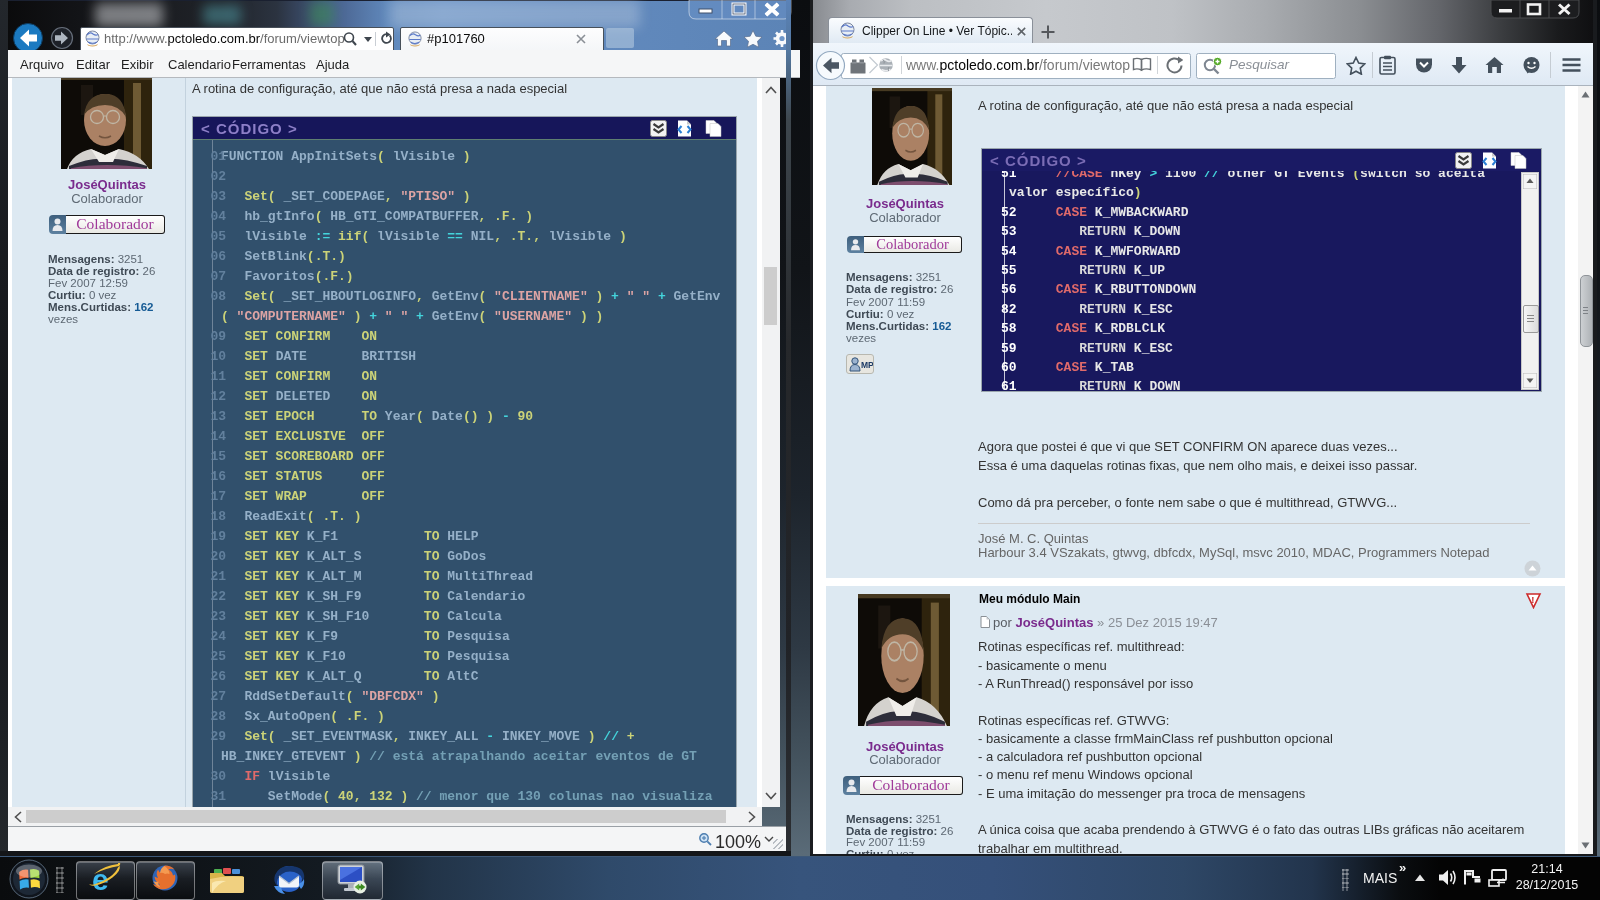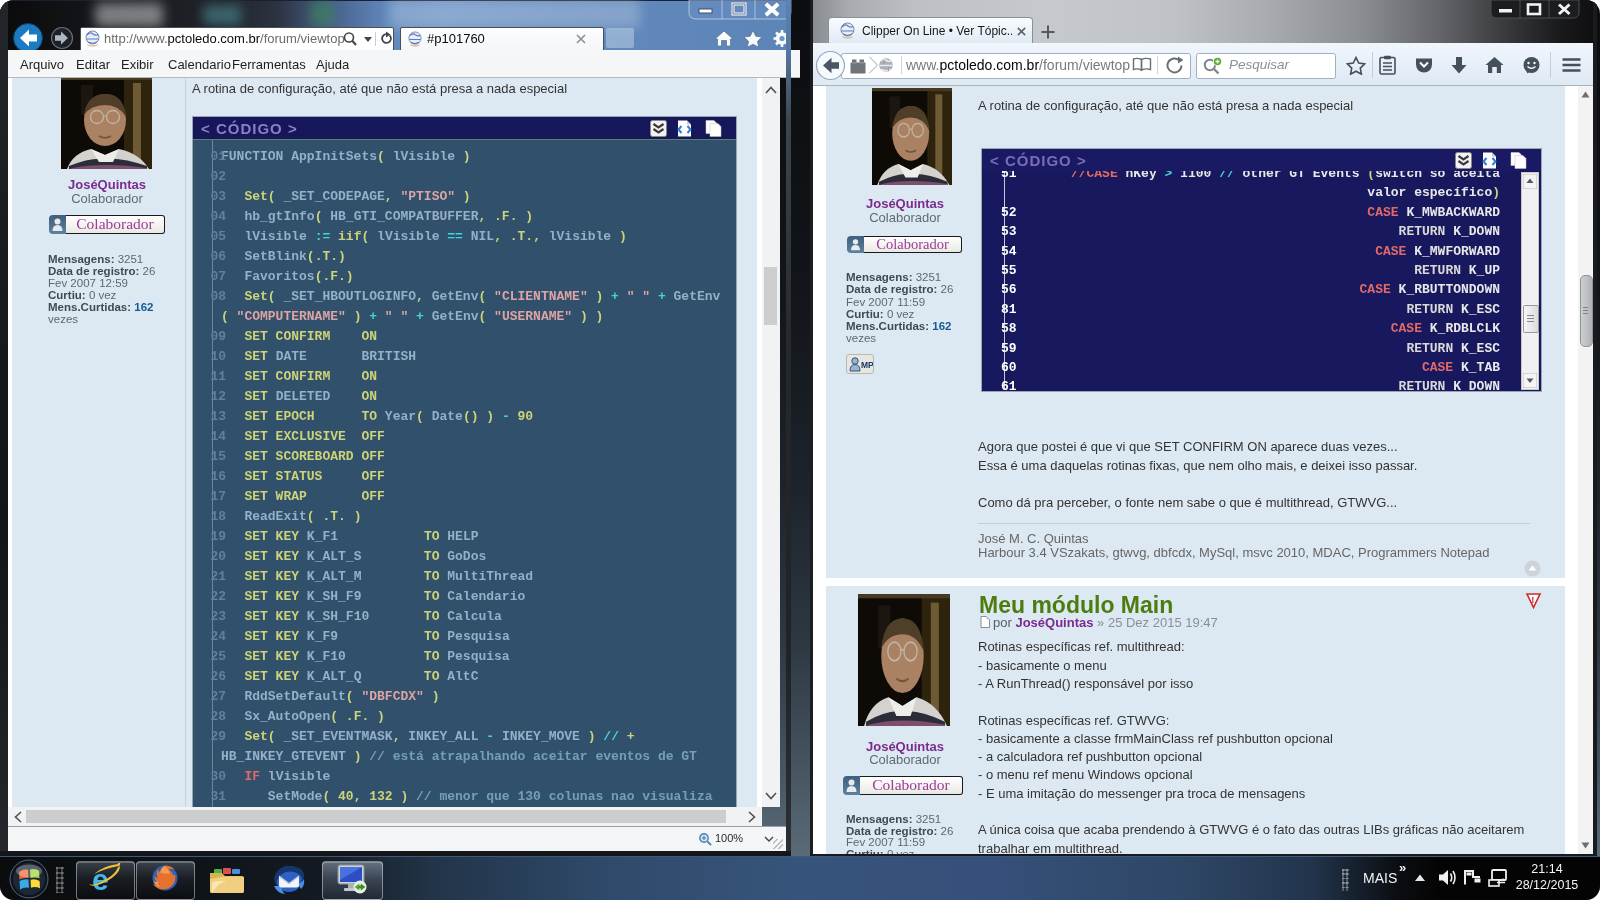--- a/index.html
+++ b/index.html
@@ -1,17 +1,17 @@
 <!DOCTYPE html>
 <html><head><meta charset="utf-8">
 <style>
   html,body{margin:0;padding:0;}
   body{width:1600px;height:900px;overflow:hidden;font-family:"Liberation Sans",sans-serif;}
   #screen{position:absolute;top:0;left:0;width:1600px;height:900px;overflow:hidden;
-    background:linear-gradient(180deg,#0b0d10 0%,#111418 30%,#1d242c 55%,#2e3944 72%,#45545f 85%,#5a6b78 95%,#63747f 100%);border-radius:14px;}
+    background:linear-gradient(180deg,#0b0d10 0%,#111418 30%,#1d242c 55%,#2e3944 72%,#45545f 85%,#5a6b78 95%,#63747f 100%);}
   .abs{position:absolute;}
   #ie-glass{left:0;top:0;width:791px;height:50px;
     background:linear-gradient(90deg,#0a0a0b 0%,#121316 9%,#1a1c20 19%,#202329 28%,#2b3340 35%,#48608c 42%,#6089bc 49%,#6a93c6 56%,#628abe 72%,#5c84b6 100%);
     border-top:1px solid #1a2030;}
   .blob{position:absolute;filter:blur(6px);border-radius:4px;}
   #ie-border-l{left:0;top:0;width:8px;height:856px;background:linear-gradient(180deg,#23272c 0%,#191b1f 30%,#131518 60%,#1d2024 85%,#24282c 100%);}
   #ie-border-r{left:786px;top:0;width:5px;height:856px;background:linear-gradient(180deg,#5b83b8 0%,#53779f 6%,#3e474e 14%,#26282b 40%,#202226 75%,#2c2f33 100%);}
   #ie-border-b{left:0;top:851px;width:791px;height:5px;background:#141619;}
   #ie-menubar{left:8px;top:50px;width:792px;height:27px;background:#f5f6f7;border-bottom:1px solid #b5b9be;}
   #ie-menubar span{position:absolute;top:7px;font-size:13px;color:#1e1e1e;}
@@ -55,21 +55,21 @@
   #ff-vscroll{left:1578px;top:86px;width:15px;height:768px;background:#f3f3f3;}
   #ff-border-l{left:810px;top:0;width:3px;height:856px;background:#1b1d20;}
   #ff-border-r{left:1593px;top:0;width:4px;height:856px;background:#191b1e;}
   #ff-border-b{left:810px;top:854px;width:787px;height:2px;background:#17191c;}
   #ff-tab{position:absolute;left:828px;top:17px;width:203px;height:26px;background:linear-gradient(180deg,#fafcfe,#dfe9f3);border:1px solid #8a9099;border-bottom:none;border-radius:4px 4px 0 0;}
   
   #ff-code{position:absolute;left:168px;top:62px;width:559px;height:242px;border:1px solid #9aa6ad;background:#18185e;}
   #ff-code-h{position:absolute;left:0;top:0;width:100%;height:22px;background:#1a1a64;}
   #ff-code-h b{position:absolute;left:8px;top:3px;font-size:15px;font-weight:bold;color:#7b6db5;letter-spacing:1px;}
   #ff-code-body{position:absolute;left:0;top:22px;width:100%;height:219px;overflow:hidden;
-     font-family:"Liberation Mono",monospace;font-size:13px;font-weight:bold;line-height:19.4px;color:#e8e8e8;text-align:right;}
+     font-family:"Liberation Mono",monospace;font-size:13px;font-weight:bold;line-height:19.4px;color:#e8e8e8;}
   #ff-gutter{position:absolute;left:22px;top:0px;width:1px;height:219px;background:#c8c8d8;}
   #ff-lines{position:absolute;left:3px;top:-7px;width:515px;}
   #ff-lines div{position:relative;padding-left:24px;white-space:pre;}
   #ff-lines .n{color:#ffffff;}
   .fftxt{position:absolute;font-size:13px;color:#333;white-space:pre;}
   
   #taskbar{left:0;top:856px;width:1600px;height:44px;
     background:linear-gradient(90deg,#0a0c0e 0%,#0e1216 10%,#131a21 20%,#223448 27%,#2f4a6a 38%,#37547c 50%,#35507a 62%,#2e4766 74%,#22344c 82%,#0a0d10 87.5%,#040404 90%,#040404 100%);
     border-top:1px solid #3d5878;}
   .tbtn{position:absolute;top:4px;width:57px;height:37px;border:1px solid rgba(255,255,255,.42);border-radius:4px;
@@ -272,21 +272,21 @@
         <path d="M1 1 L6.5 6 L1 11" stroke="#505050" stroke-width="1.6" fill="none"></path>
       </svg>
   </div>
   <div class="abs" id="ie-status">
     <svg style="position:absolute;left:690px;top:5px;" width="15" height="15" viewBox="0 0 15 15">
       <circle cx="6" cy="6" r="4.2" fill="#cfe3f5" stroke="#4d7eb0" stroke-width="1.4"></circle>
       <line x1="9.3" y1="9.3" x2="13" y2="13" stroke="#4d7eb0" stroke-width="1.8"></line>
       <line x1="4" y1="6" x2="8" y2="6" stroke="#4d7eb0" stroke-width="1.1"></line>
         <line x1="6" y1="4" x2="6" y2="8" stroke="#4d7eb0" stroke-width="1.1"></line>
     </svg>
-    <div style="position:absolute;left:707px;top:5px;font-size:11px;color:#2a2a2a;">100%</div>
+    <div style="position:absolute;left:707px;top:5px;font-size:18px;color:#2a2a2a;">100%</div>
     <svg style="position:absolute;left:756px;top:9px;" width="10" height="6" viewBox="0 0 10 6">
         <path d="M1 1 L5 5 L9 1" stroke="#444" stroke-width="1.4" fill="none"></path>
       </svg>
     <div style="position:absolute;right:3px;bottom:3px;width:10px;height:10px;background:
       repeating-linear-gradient(135deg,transparent 0 2.5px,#b9bec4 2.5px 4px);"></div>
   </div>
   <div class="abs" id="ie-border-l"></div>
   <div class="abs" id="ie-border-r"></div>
   <div class="abs" id="ie-border-b"></div>
 
@@ -440,21 +440,21 @@
       <div id="ff-code-body">
         <div id="ff-gutter"></div>
         <div id="ff-lines">
 <div><span class="n">51</span>      <span class="r">//CASE</span><span class="w"> nKey </span><span class="o">&gt;</span><span class="w"> 1100 </span><span class="o">//</span><span class="w"> other GT Events </span><span class="k">(</span><span class="w">switch só aceita</span></div>
 <div><span class="w">valor específico</span><span class="k">)</span></div>
 <div><span class="n">52</span>      <span class="r">CASE</span><span class="w"> K_MWBACKWARD</span></div>
 <div><span class="n">53</span>         <span class="d">RETURN</span><span class="w"> K_DOWN</span></div>
 <div><span class="n">54</span>      <span class="r">CASE</span><span class="w"> K_MWFORWARD</span></div>
 <div><span class="n">55</span>         <span class="d">RETURN</span><span class="w"> K_UP</span></div>
 <div><span class="n">56</span>      <span class="r">CASE</span><span class="w"> K_RBUTTONDOWN</span></div>
-<div><span class="n">81</span>         <span class="d">RETURN</span><span class="w"> K_ESC</span></div>
+<div><span class="n">82</span>         <span class="d">RETURN</span><span class="w"> K_ESC</span></div>
 <div><span class="n">58</span>      <span class="r">CASE</span><span class="w"> K_RDBLCLK</span></div>
 <div><span class="n">59</span>         <span class="d">RETURN</span><span class="w"> K_ESC</span></div>
 <div><span class="n">60</span>      <span class="r">CASE</span><span class="w"> K_TAB</span></div>
 <div><span class="n">61</span>         <span class="d">RETURN</span><span class="w"> K_DOWN</span></div>
         </div>
       </div>
       <div style="position:absolute;left:539px;top:23px;width:16px;height:216px;background:#f1f1f1;border:1px solid #c8c8c8;">
         <svg style="position:absolute;left:1px;top:1px;" width="14" height="15" viewBox="0 0 14 15">
             <rect width="14" height="15" fill="#f4f4f4" stroke="#b8b8b8" stroke-width="1"></rect>
             <path d="M3.5 9 L7 4.5 L10.5 9 Z" fill="#5a5a5a"></path>
@@ -494,21 +494,21 @@
             <path d="M3.5 16 q0-6 5-6 q5 0 5 6 Z" fill="#e8eaee"></path>
           </svg></div>
       <div class="btxt">Colaborador</div>
     </div>
     <div class="abs stats" style="left:33px;top:728px;width:140px;line-height:11.5px;">
       <b>Mensagens:</b> 3251<br>
       <b>Data de registro:</b> 26<br>
       Fev 2007 11:59<br>
       <b>Curtiu:</b> 0 vez
     </div>
-    <div class="abs" style="left:166px;top:506px;font-size:23px;font-weight:bold;color:#4d7c0f;">Meu módulo Main</div>
+    <div class="abs" style="left:166px;top:506px;font-size:12px;font-weight:bold;color:#000000;">Meu módulo Main</div>
     <svg class="abs" style="left:167px;top:530px;" width="10" height="12" viewBox="0 0 10 12">
         <path d="M1 0.5 h5.5 l3 3 v8 h-8.5 Z" fill="#fff" stroke="#8a9096" stroke-width="1"></path>
         <path d="M6.5 0.5 l3 3 h-3 Z" fill="#c8ccd0"></path>
       </svg>
     <div class="fftxt" style="left:180px;top:528.5px;color:#585d63;">por <b style="color:#7a2b8d;">JoséQuintas</b> <span style="color:#8a8f96;">» 25 Dez 2015 19:47</span></div>
     <div class="fftxt" style="left:165px;top:552.4px;line-height:18.3px;">Rotinas específicas ref. multithread:
 - basicamente o menu
 - A RunThread() responsável por isso
 
 Rotinas específicas ref. GTWVG:

